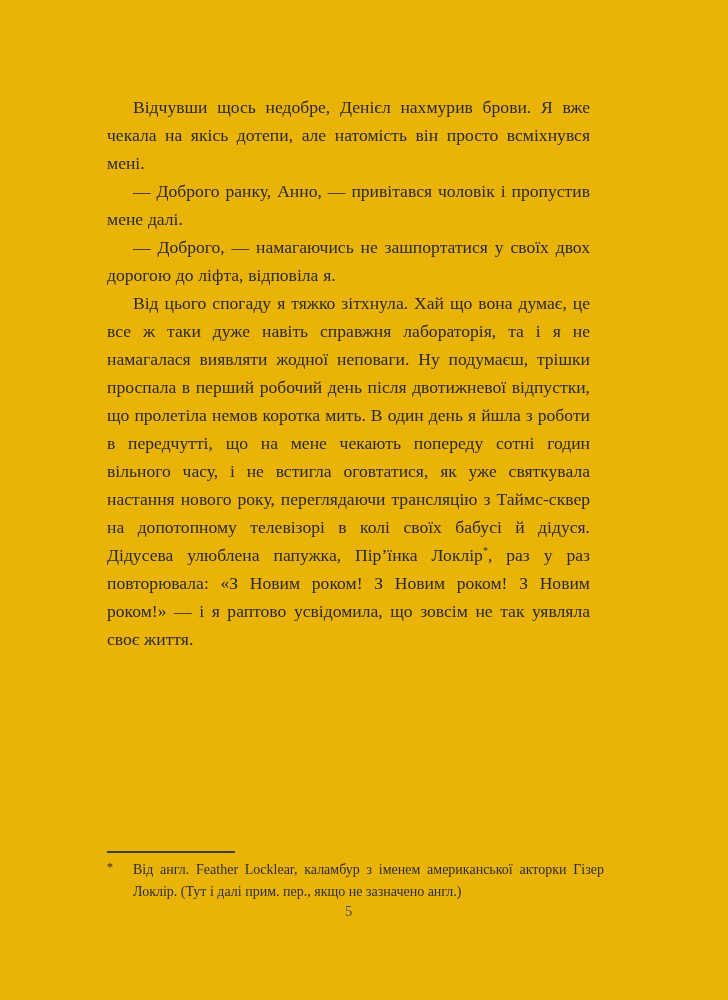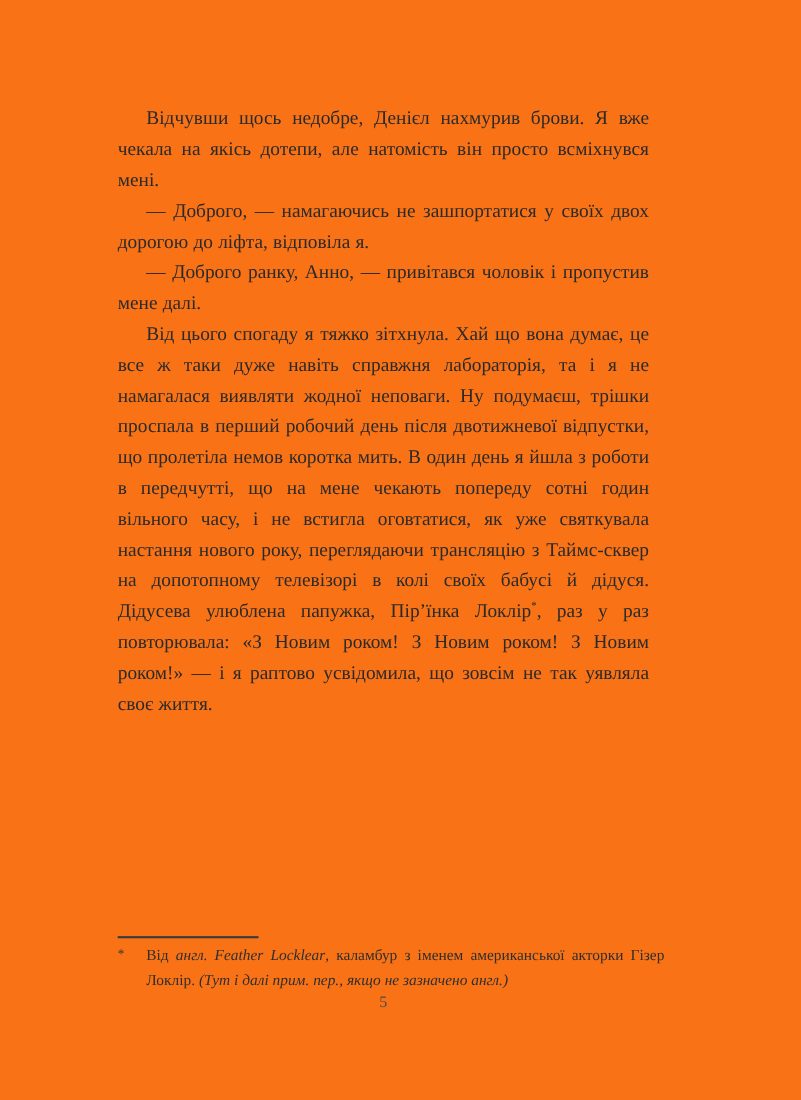--- a/index.html
+++ b/index.html
@@ -4,21 +4,21 @@
 <style>
   html, body {
     margin: 0;
     padding: 0;
     background: #ffffff;
   }
   .page {
     position: relative;
     width: 728px;
     height: 1000px;
-    background: #f97316;
+    background: #eab308;
     font-family: "Liberation Serif", "DejaVu Serif", serif;
     color: #2a2a2a;
     overflow: hidden;
   }
   .text-block {
     position: absolute;
     left: 107px;
     top: 93px;
     width: 483px;
     font-size: 17.6px;
@@ -62,40 +62,40 @@
     font-size: 12px;
     position: relative;
     top: -2px;
   }
   .fn-body {
     flex: 1;
     text-align: justify;
     hyphens: auto;
     -webkit-hyphens: auto;
   }
-  .it { font-style: italic; }
+  .it { }
   .page-number {
     position: absolute;
     left: 107px;
     top: 903px;
     width: 483px;
     text-align: center;
     font-size: 14.5px;
     color: #4c4c4c;
   }
 </style>
 </head>
 <body>
 
 <div class="page">
 
   <main class="text-block">
     <p class="para">Відчувши щось недобре, Денієл нахмурив брови. Я вже чекала на якісь дотепи, але натомість він просто всміхнувся мені.</p>
+    <p class="para">— Доброго ранку, Анно, — привітався чоловік і пропустив мене далі.</p>
     <p class="para">— Доброго, — намагаючись не зашпортатися у своїх двох дорогою до ліфта, відповіла я.</p>
-    <p class="para">— Доброго ранку, Анно, — привітався чоловік і пропустив мене далі.</p>
     <p class="para"><span>Від цього спогаду я тяжко зітхнула. Хай що вона думає, це все ж таки дуже навіть справжня лабораторія, та і я не намагалася виявляти жодної неповаги. Ну подумаєш, трішки проспала в перший робочий день після двотижневої відпустки, що пролетіла немов коротка мить. В один день я йшла з роботи в передчутті, що на мене чекають попереду сотні годин вільного часу, і не встигла оговтатися, як уже святкувала настання нового року, переглядаючи трансляцію з Таймс-сквер на допотопному телевізорі в колі своїх бабусі й дідуся. Дідусева улюблена папужка, Пір’їнка Локлір</span><sup class="fn-ref">*</sup><span>, раз у раз повторювала: «З Новим роком! З Новим роком! З Новим роком!» — і я раптово усвідомила, що зовсім не так уявляла своє життя.</span></p>
   </main>
 
   <div class="fn-rule"></div>
 
   <div class="footnote">
     <span class="fn-star">*</span>
     <span class="fn-body"><span>Від </span><span class="it">англ. Feather Locklear</span><span>, каламбур з іменем американської акторки Гізер Локлір. </span><span class="it">(Тут і далі прим. пер., якщо не зазначено англ.)</span></span>
   </div>
 

